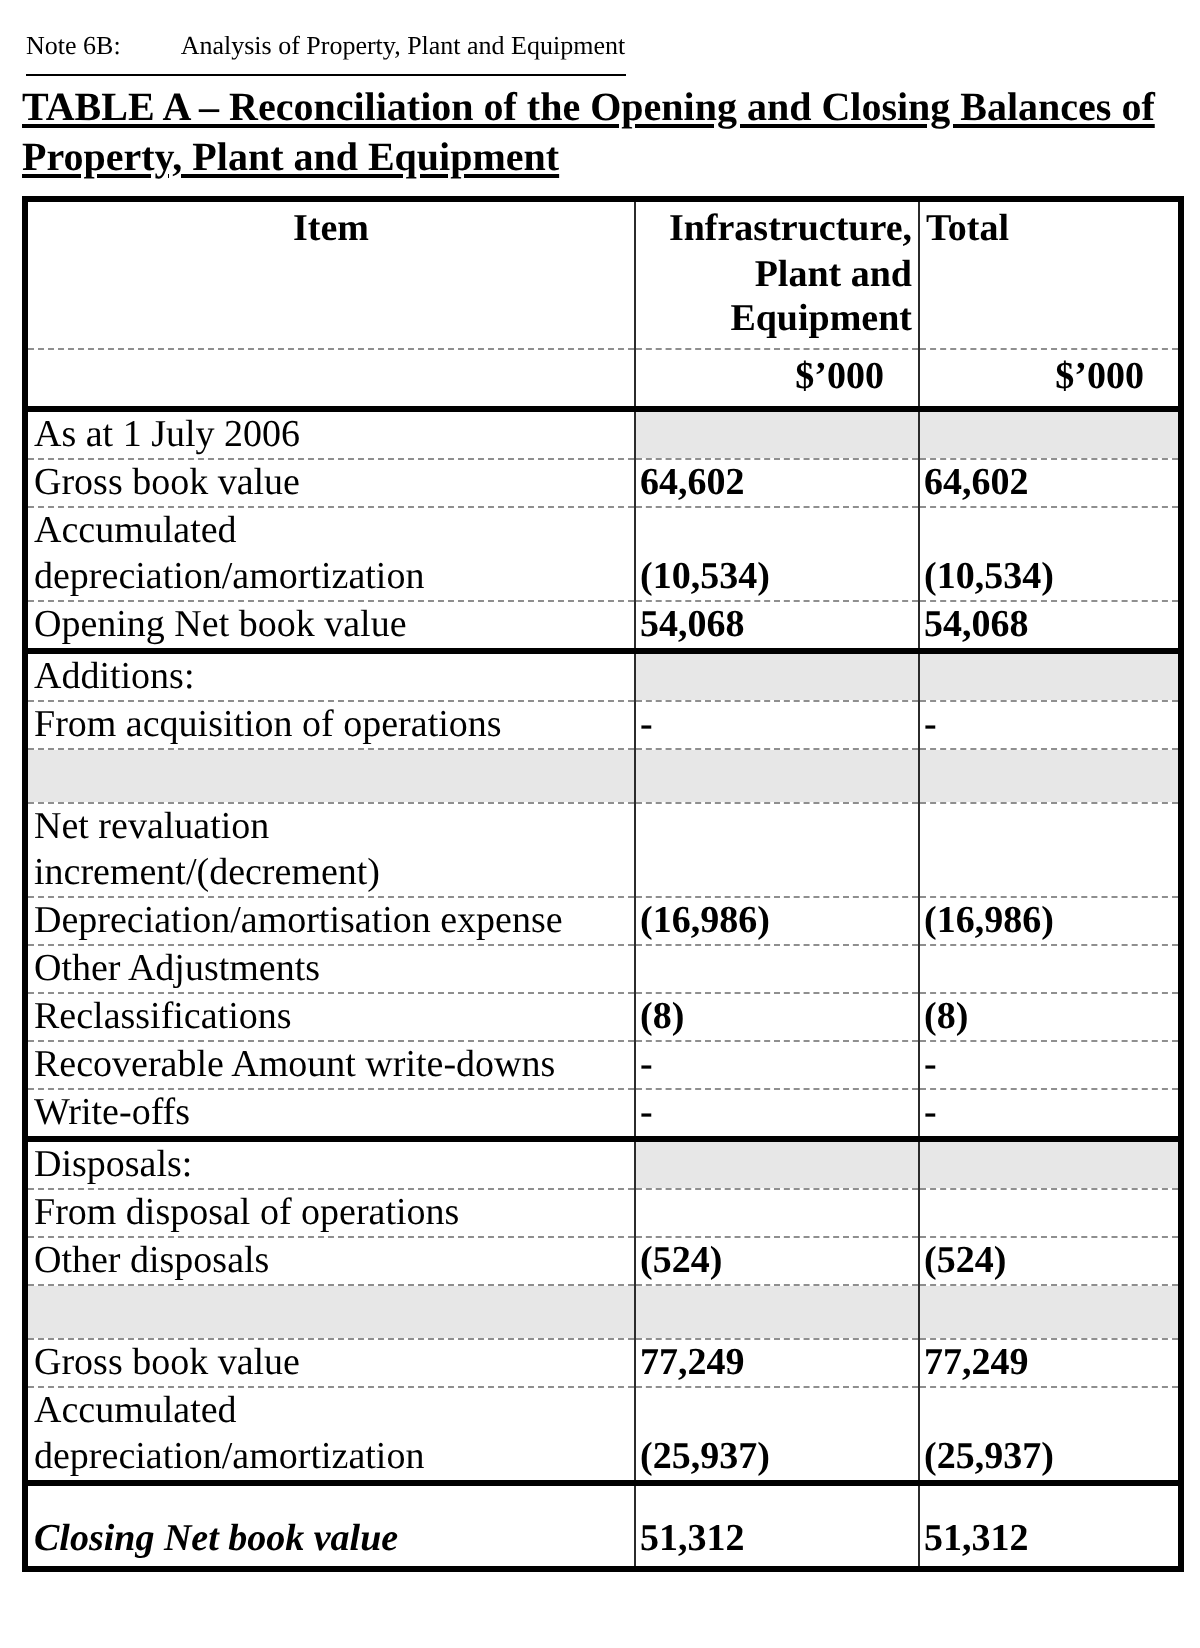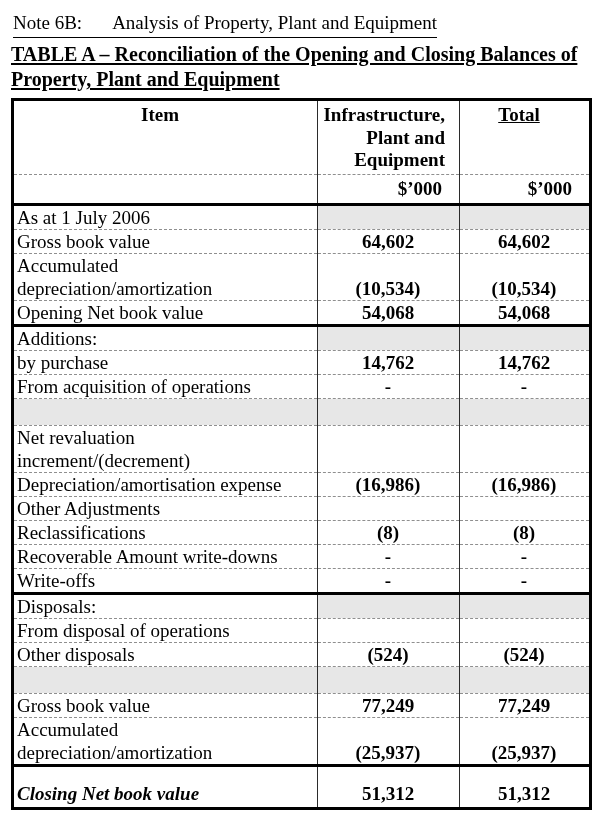--- a/index.html
+++ b/index.html
@@ -9,21 +9,21 @@
     font-family: "Liberation Serif", "DejaVu Serif", serif;
     color: #000;
   }
   .page {
     width: 578px;
     padding: 10px 11px 4px 11px;
   }
 
   
   .note-line {
-    font-size: 19px;
+    font-size: 13px;
     line-height: 26px;
     margin: 0 0 4px 2px;
   }
   .note-underline {
     display: inline-block;
     border-bottom: 1.5px solid #000;
     padding-bottom: 1px;
   }
   .note-gap {
     display: inline-block;
@@ -59,49 +59,49 @@
     border-left: 1px solid #2b2b2b;
     border-right: 1px solid #2b2b2b;
     border-top: 1px dashed #8f8f8f;
     border-bottom: 1px dashed #8f8f8f;
     overflow: hidden;
   }
 
   thead th {
     font-weight: bold;
     vertical-align: top;
-    padding: 3px 14px 2px 3px;
+    padding: 3px 3px 2px 3px;
     line-height: 22.5px;
     height: 68px;
     white-space: pre-line;
   }
   thead th.h-item  { text-align: center; }
   thead th.h-infra { text-align: right; }
-  thead th.h-total { text-align: center; text-decoration: underline; }
+  thead th.h-total { text-align: left; }
 
   thead tr.units th {
     height: 23px;
     text-align: right;
     vertical-align: bottom;
     padding: 2px 17px 3px 3px;
     border-bottom: 3px solid #000;
     white-space: normal;
   }
 
   tbody td {
     line-height: 23px;
   }
   tbody td.label {
     text-align: left;
     padding: 0 2px 0 3px;
     white-space: pre-line;
     vertical-align: middle;
   }
   tbody td.val {
-    text-align: center;
+    text-align: left;
     font-weight: bold;
     padding: 0 3px 0 2px;
     vertical-align: bottom;
   }
 
   tr.thick td { border-bottom: 3px solid #000; }
   tr.spacer td { height: 26px; }
   tr.tall td {
     height: 38px;
     vertical-align: bottom;
@@ -166,25 +166,20 @@
           <td class="label">Opening Net book value</td>
           <td class="val">54,068</td>
           <td class="val">54,068</td>
         </tr>
         <tr>
           <td class="label">Additions:</td>
           <td class="val shaded"></td>
           <td class="val shaded"></td>
         </tr>
         <tr>
-          <td class="label">by purchase</td>
-          <td class="val">14,762</td>
-          <td class="val">14,762</td>
-        </tr>
-        <tr>
           <td class="label">From acquisition of operations</td>
           <td class="val">-</td>
           <td class="val">-</td>
         </tr>
         <tr class="spacer">
           <td class="label shaded"></td>
           <td class="val shaded"></td>
           <td class="val shaded"></td>
         </tr>
         <tr>

